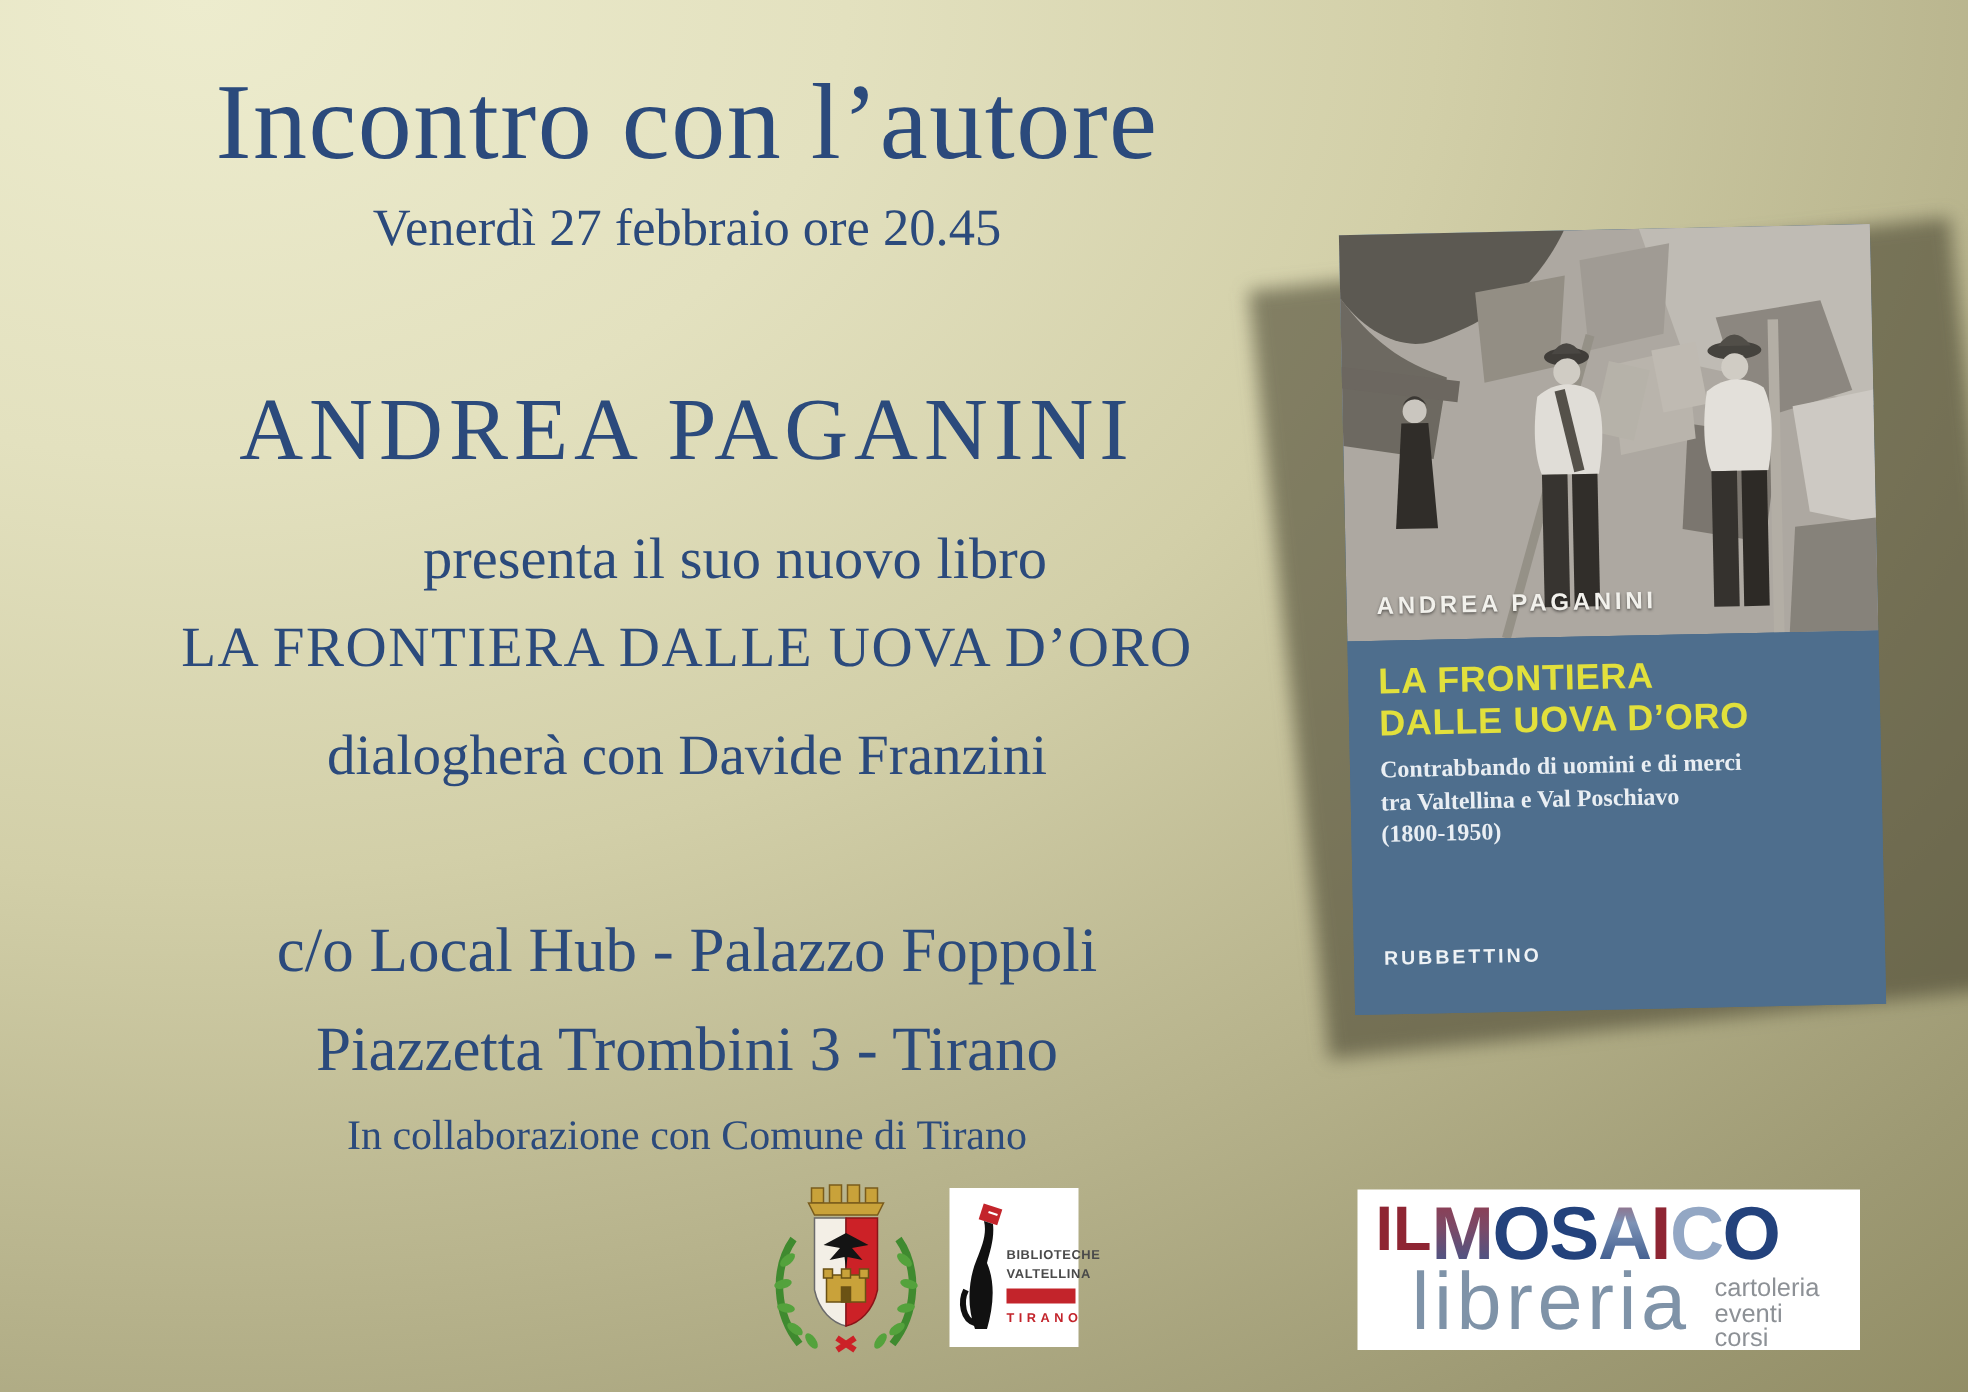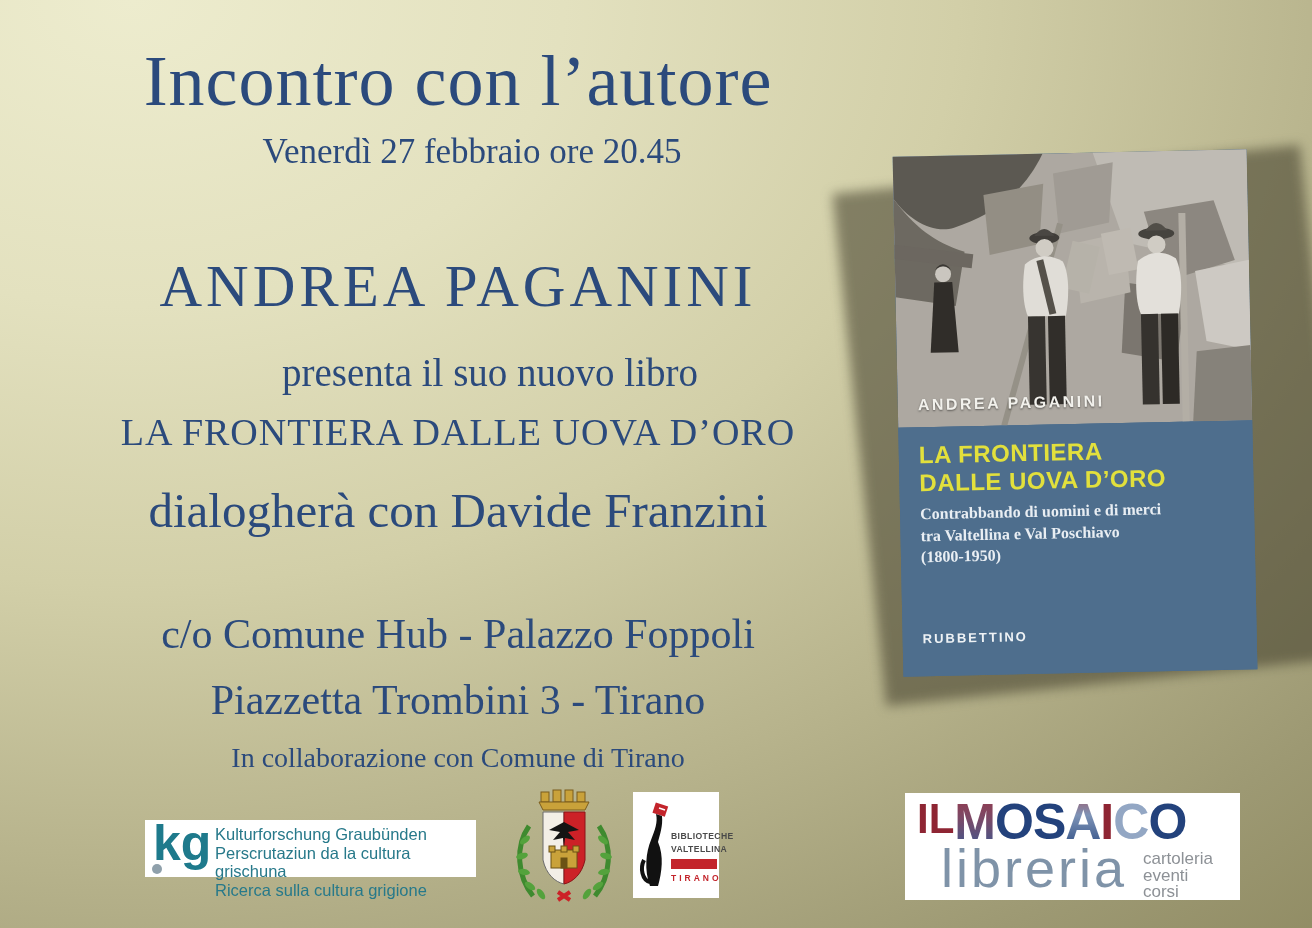--- a/index.html
+++ b/index.html
@@ -6,25 +6,25 @@
   .poster{
     position:relative;width:1312px;height:928px;overflow:hidden;
     font-family:"Liberation Serif",serif;
     background:radial-gradient(150% 150% at 10% 0%,
       #edecce 0%, #e3e1bf 22%, #d2cfa8 42%, #b7b38c 62%, #9d9973 80%, #868157 100%);
   }
   
   .col{position:absolute;left:0;top:0;width:916px;text-align:center;color:#2b4a7c;}
   .t{position:absolute;left:0;width:100%;white-space:nowrap;}
   .t-title   {top:40px; font-size:72px; letter-spacing:1px;}
-  .t-date    {top:132px;font-size:35px;margin-left:14px;}
+  .t-date    {top:132px;font-size:35px;}
   .t-author  {top:252px;font-size:59px;letter-spacing:4px;}
   .t-presenta{top:350px;font-size:39px;margin-left:32px;}
   .t-booktitle{top:410px;font-size:38px;letter-spacing:1px;}
-  .t-dialog  {top:482px;font-size:49px;}
+  .t-dialog  {top:482px;font-size:38px;}
   .t-venue1  {top:610px;font-size:42px;}
   .t-venue2  {top:676px;font-size:42px;}
   .t-collab  {top:742px;font-size:28px;}
   
   .book-shadow{
     position:absolute;left:858px;top:168px;width:470px;height:515px;
     background:rgba(62,59,40,.55);transform:rotate(-6deg);filter:blur(6px);
   }
   .book{
     position:absolute;left:898px;top:153px;width:354px;height:520px;
@@ -106,21 +106,21 @@
 
 <div class="poster">
 
   <div class="col">
     <div class="t t-title">Incontro con l’autore</div>
     <div class="t t-date">Venerdì 27 febbraio ore 20.45</div>
     <div class="t t-author">ANDREA PAGANINI</div>
     <div class="t t-presenta">presenta il suo nuovo libro</div>
     <div class="t t-booktitle">LA FRONTIERA DALLE UOVA D’ORO</div>
     <div class="t t-dialog">dialogherà con Davide Franzini</div>
-    <div class="t t-venue1">c/o Comune Hub - Palazzo Foppoli</div>
+    <div class="t t-venue1">c/o Local Hub - Palazzo Foppoli</div>
     <div class="t t-venue2">Piazzetta Trombini 3 - Tirano</div>
     <div class="t t-collab">In collaborazione con Comune di Tirano</div>
   </div>
 
   <div class="book-shadow"></div>
   <div class="book">
     <div class="cover-photo">
       <svg width="354" height="271" viewBox="0 0 354 270" preserveAspectRatio="none">
         <rect width="354" height="270" fill="#b3afa7"></rect>
         <path d="M0,0 H150 C128,44 92,62 60,72 C38,78 14,62 0,42 Z" fill="#5d5b53"></path>
@@ -174,29 +174,20 @@
       </div>
       <div class="band-sub">
         <div>Contrabbando di uomini e di merci</div>
         <div>tra Valtellina e Val Poschiavo</div>
         <div>(1800-1950)</div>
       </div>
       <div class="band-pub">RUBBETTINO</div>
     </div>
   </div>
 
-  <div class="logo-box kg">
-    <div class="kg-mark">kg</div>
-    <div class="kg-dot"></div>
-    <div class="kg-lines">
-      <div>Kulturforschung Graubünden</div>
-      <div>Perscrutaziun da la cultura grischuna</div>
-      <div>Ricerca sulla cultura grigione</div>
-    </div>
-  </div>
 
   <svg class="stemma" viewBox="0 0 106 120">
 
     <path d="M22,108 C6,88 4,58 18,38" fill="none" stroke="#3f8a2f" stroke-width="5"></path>
     <path d="M84,108 C100,88 102,58 88,38" fill="none" stroke="#3f8a2f" stroke-width="5"></path>
     <g fill="#54a23c">
       <ellipse cx="14" cy="52" rx="6" ry="3" transform="rotate(-40 14 52)"></ellipse>
       <ellipse cx="11" cy="68" rx="6" ry="3" transform="rotate(-15 11 68)"></ellipse>
       <ellipse cx="13" cy="84" rx="6" ry="3" transform="rotate(10 13 84)"></ellipse>
       <ellipse cx="19" cy="98" rx="6" ry="3" transform="rotate(35 19 98)"></ellipse>

